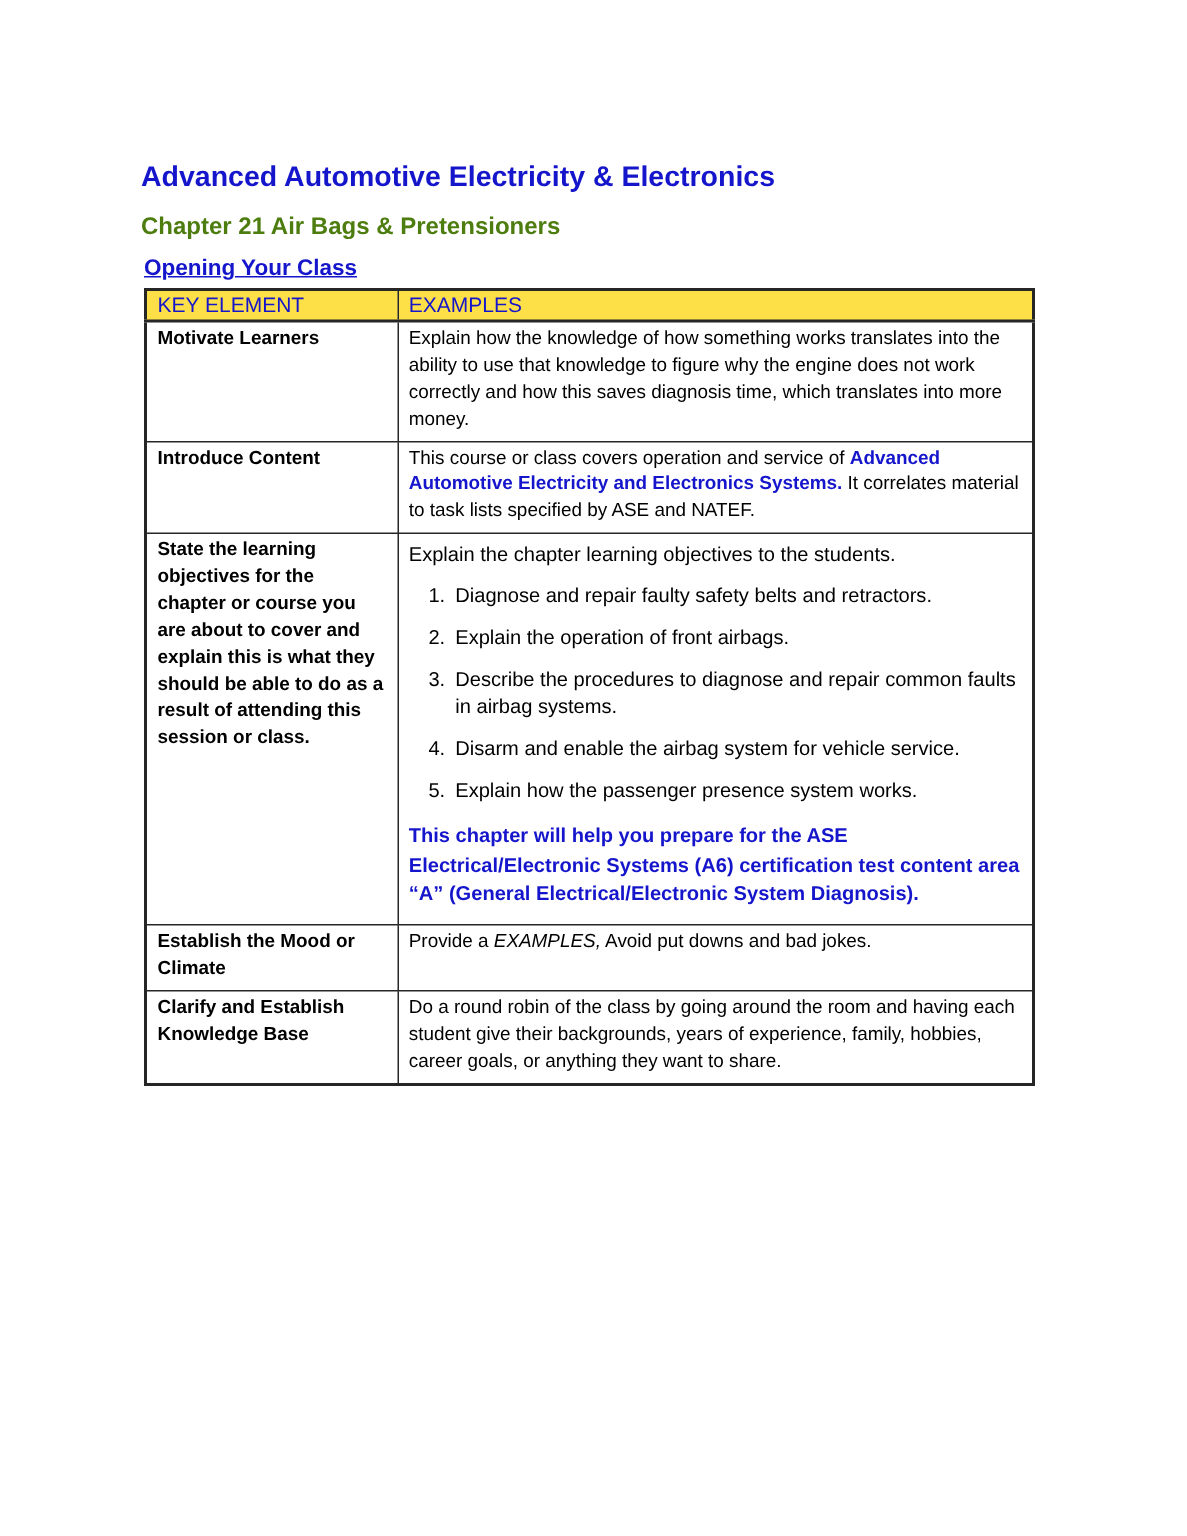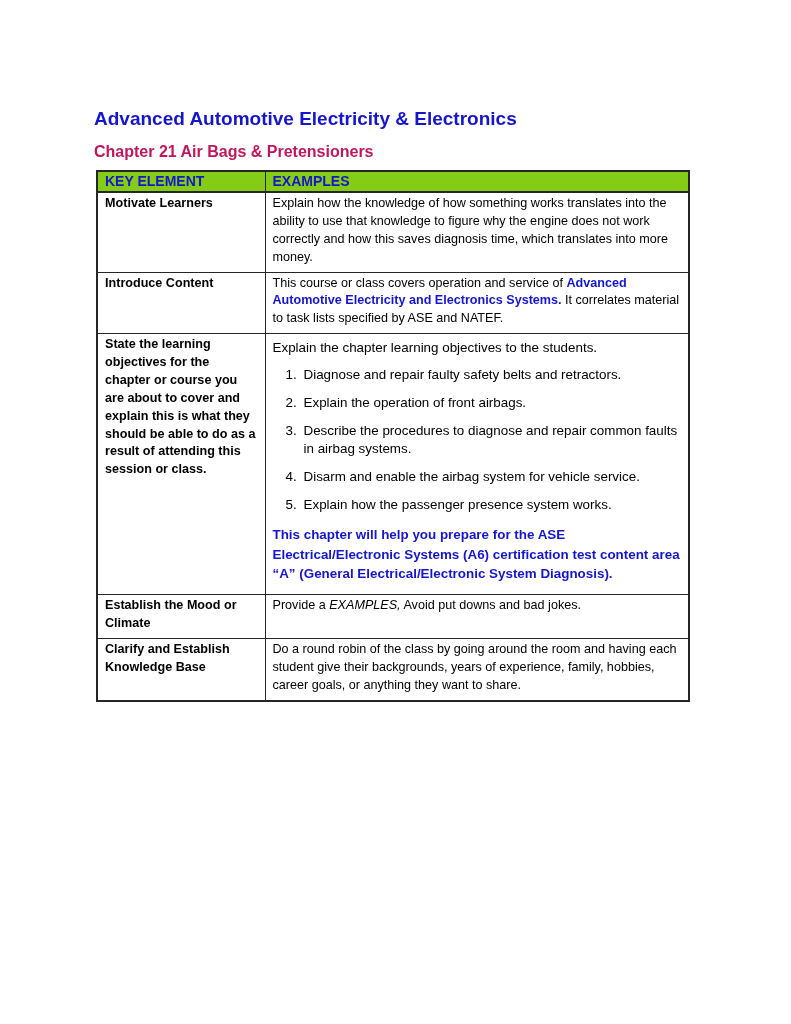--- a/index.html
+++ b/index.html
@@ -22,21 +22,21 @@
   }
   .doc-title {
     font-size: 19px;
     font-weight: bold;
     color: #1515cb;
     margin: 0 0 13px 0;
   }
   .doc-subtitle {
     font-size: 16px;
     font-weight: bold;
-    color: #be185d;
+    color: #4d7c0f;
     margin: 0 0 9px 0;
   }
   .section-heading {
     font-size: 15px;
     font-weight: bold;
     color: #1515cb;
     text-decoration: underline;
     margin: 0 0 5px 2px;
   }
   table.key-table {
@@ -46,24 +46,24 @@
     border: 2px solid #262626;
     margin-left: 2px;
   }
   .key-table th, .key-table td {
     border: 1px solid #262626;
     vertical-align: top;
     text-align: left;
     padding: 2px 8px 5px 7px;
   }
   .key-table th {
-    background: #84cc16;
+    background: #fde047;
     color: #1515cb;
     font-size: 14px;
-    font-weight: bold;
+    font-weight: normal;
     padding-top: 1px;
     padding-bottom: 2px;
     border-bottom: 2px solid #262626;
   }
   col.key-col { width: 168px; }
   .key-cell {
     font-weight: bold;
     font-size: 12.6px;
     line-height: 1.42;
   }
@@ -87,20 +87,21 @@
     margin: 0 0 10px 0;
     padding-left: 3px;
   }
 </style>
 </head>
 <body>
 
 <div class="page">
   <h1 class="doc-title">Advanced Automotive Electricity &amp; Electronics</h1>
   <h2 class="doc-subtitle">Chapter 21 Air Bags &amp; Pretensioners</h2>
+  <h3 class="section-heading">Opening Your Class</h3>
 
   <table class="key-table">
     <colgroup>
       <col class="key-col">
       <col>
     </colgroup>
     <thead>
       <tr>
         <th>KEY ELEMENT</th>
         <th>EXAMPLES</th>

